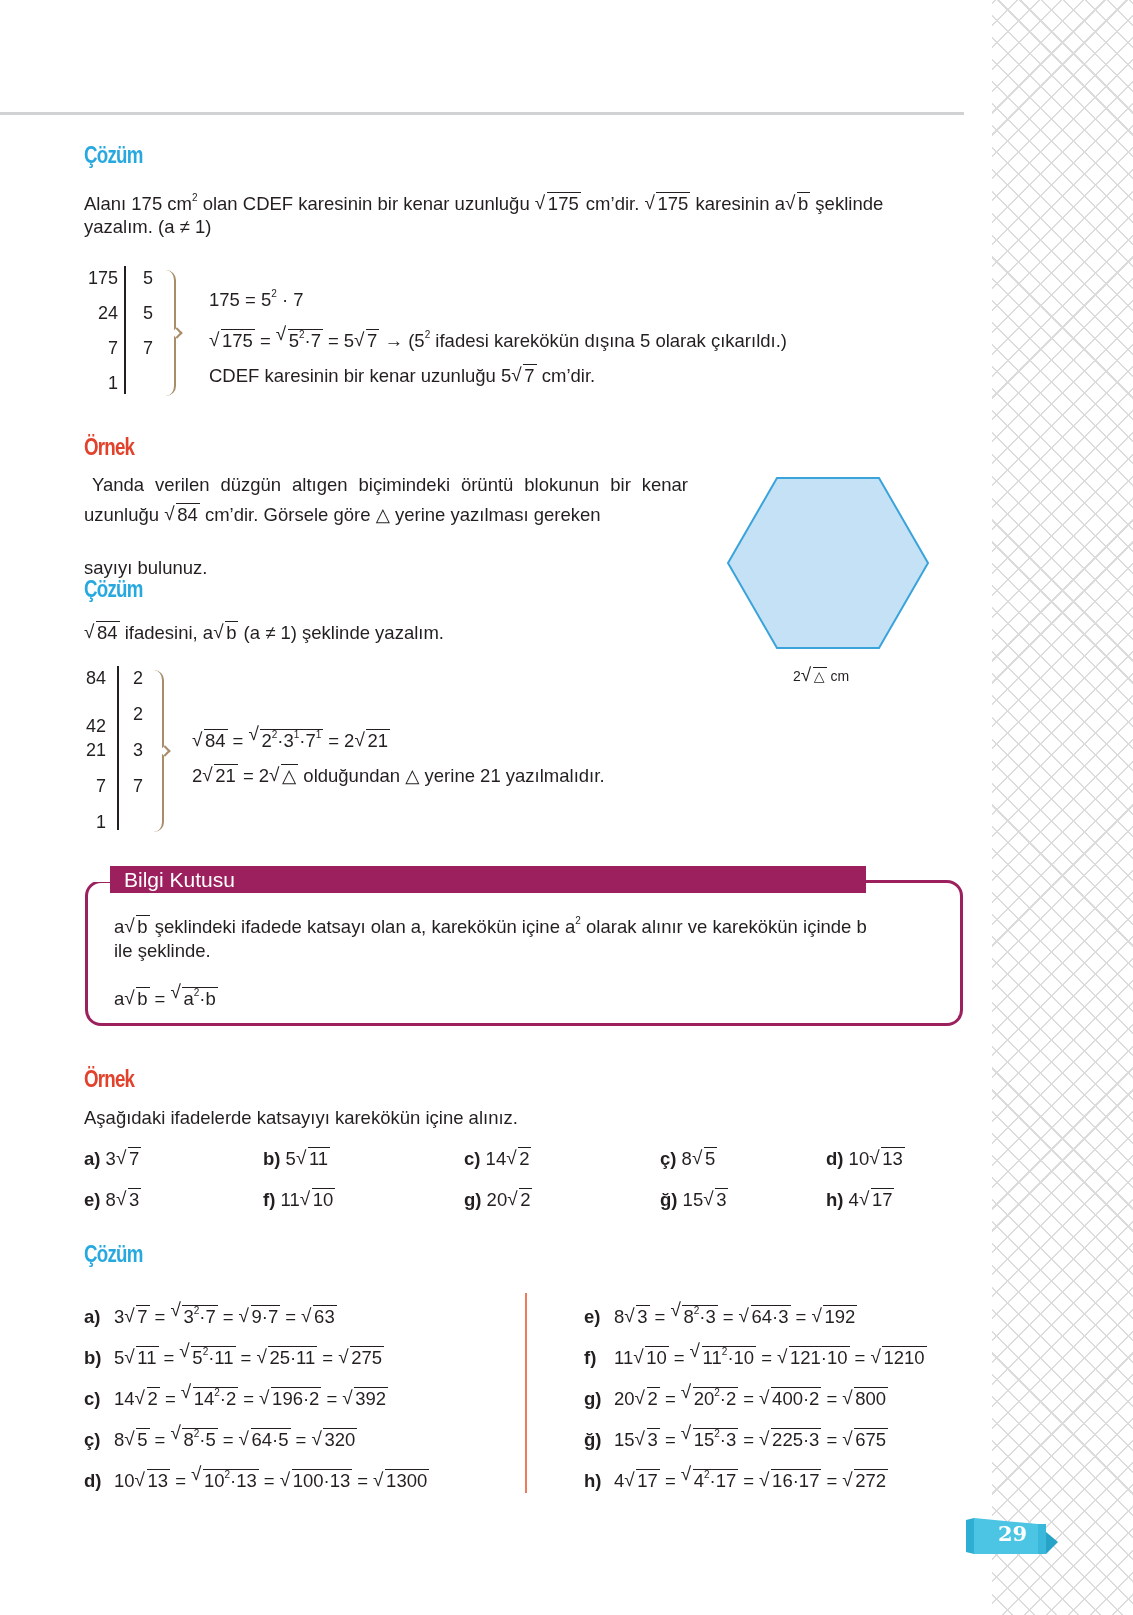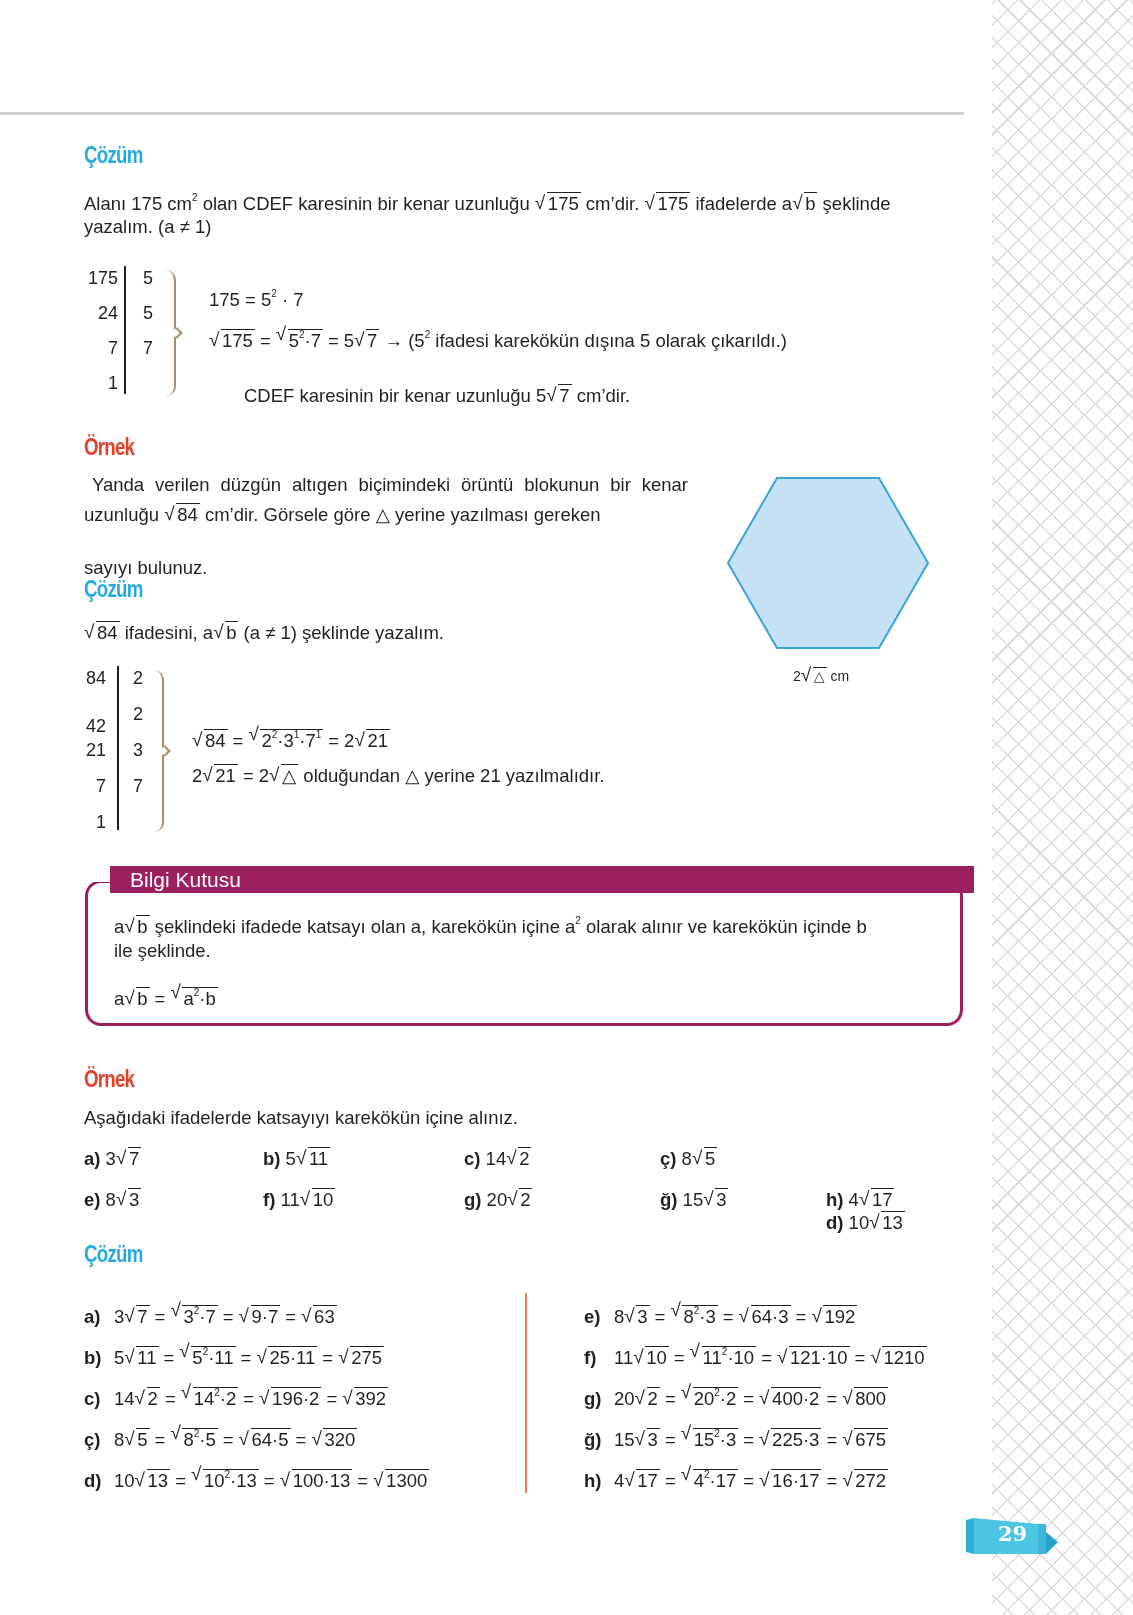--- a/index.html
+++ b/index.html
@@ -35,38 +35,38 @@
   .ladder .col-right { position: absolute; }
   .ladder .vline { position: absolute; width: 1.5px; background: #231f20; }
   .brace { position: absolute; width: 14px; border-right: 2px solid #a88d6b; border-radius: 0 10px 10px 0; }
   .brace::after { content: ""; position: absolute; right: -7px; top: 50%; width: 6px; height: 6px; border-top: 2px solid #a88d6b; border-right: 2px solid #a88d6b; transform: translateY(-50%) rotate(45deg); background: #fff; }
 
   
   .hexwrap { position: absolute; left: 726px; top: 476px; width: 204px; height: 174px; }
 
   
   .bk-frame { position: absolute; left: 85px; top: 880px; width: 878px; height: 146px; border: 3px solid #9c1f5e; border-radius: 16px; }
-  .bk-title { position: absolute; left: 110px; top: 866px; width: 864px; height: 27px; background: #9c1f5e; color: #fff; font-size: 21px; padding-left: 20px; line-height: 27px; }
+  .bk-title { position: absolute; left: 110px; top: 866px; width: 756px; height: 27px; background: #9c1f5e; color: #fff; font-size: 21px; padding-left: 14px; line-height: 27px; }
   .bk-cover { position: absolute; left: 84px; top: 874px; width: 26px; height: 8px; background: #fff; }
 
   .sol-divider { position: absolute; left: 525px; top: 1293px; width: 2px; height: 200px; background: #ef7b5d; }
 
   .page-tab { position: absolute; left: 966px; top: 1518px; width: 92px; height: 36px; }
   .page-num { position: absolute; left: 998px; top: 1521px; color: #fff; font-weight: bold; font-size: 21px; font-family: "DejaVu Serif", serif; }
 </style>
 </head>
 <body>
 
 <div class="hatch"></div>
 <div class="top-rule"></div>
 
 <div class="abs heading cozum" style="left:84px; top:141px;">Çözüm</div>
 
 <div class="abs txt" style="left:84px; top:183px;">
-  <span>Alanı 175 cm</span><sup>2</sup><span> olan CDEF karesinin bir kenar uzunluğu </span><span class="sq"><span class="rad">175</span></span><span> cm’dir. </span><span class="sq"><span class="rad">175</span></span><span> ifadelerde a</span><span class="sq"><span class="rad">b</span></span><span> şeklinde</span>
+  <span>Alanı 175 cm</span><sup>2</sup><span> olan CDEF karesinin bir kenar uzunluğu </span><span class="sq"><span class="rad">175</span></span><span> cm’dir. </span><span class="sq"><span class="rad">175</span></span><span> karesinin a</span><span class="sq"><span class="rad">b</span></span><span> şeklinde</span>
 </div>
 <div class="abs txt" style="left:84px; top:212px;text-align:right;">yazalım. (a ≠ 1)</div>
 
 <div class="ladder" style="left:84px; top:268px;">
   <div class="col-left" style="left:0; top:0;">175</div>
   <div class="col-left" style="left:0; top:35px;">24</div>
   <div class="col-left" style="left:0; top:70px;">7</div>
   <div class="col-left" style="left:0; top:105px;">1</div>
   <div class="vline" style="left:40px; top:-2px; height:128px;"></div>
   <div class="col-right" style="left:59px; top:0;">5</div>
@@ -76,21 +76,21 @@
 <div class="brace" style="left:162px; top:270px; height:126px;"></div>
 
 <div class="abs txt" style="left:209px; top:279px;">
   <span>175 = 5</span><sup>2</sup><span> · 7</span>
 </div>
 <div class="abs txt" style="left:209px; top:320px;">
   <span class="sq"><span class="rad">175</span></span><span class="eq">=</span><span class="sq"><span class="rad"><span>5</span><sup>2</sup><span>·7</span></span></span><span class="eq">=</span><span>5</span><span class="sq"><span class="rad">7</span></span>
   <span>→</span>
   <span>(5</span><sup>2</sup><span> ifadesi karekökün dışına 5 olarak çıkarıldı.)</span>
 </div>
-<div class="abs txt" style="left:209px; top:381px;margin-left:35px;">
+<div class="abs txt" style="left:209px; top:361px;">
   <span>CDEF karesinin bir kenar uzunluğu 5</span><span class="sq"><span class="rad">7</span></span><span> cm’dir.</span>
 </div>
 
 <div class="abs heading ornek" style="left:84px; top:433px;">Örnek</div>
 <div class="abs txt" style="left:84px; top:470px; width:596px; text-align:justify; text-align-last:justify;margin-left:8px;">Yanda verilen düzgün altıgen biçimindeki örüntü blokunun bir kenar</div>
 <div class="abs txt" style="left:84px; top:500px; width:596px;">
   <span>uzunluğu </span><span class="sq"><span class="rad">84</span></span><span> cm’dir. Görsele göre △ yerine yazılması gereken</span>
 </div>
 <div class="abs txt" style="left:84px; top:530px;margin-top:23px;">sayıyı bulunuz.</div>
 
@@ -142,21 +142,21 @@
 </div>
 
 <div class="abs heading ornek" style="left:84px; top:1065px;">Örnek</div>
 <div class="abs txt" style="left:84px; top:1103px;">Aşağıdaki ifadelerde katsayıyı karekökün içine alınız.</div>
 
 <div id="ex2-items">
     <div class="abs txt" style="left: 84px; top: 1144px;"><span class="bold">a)</span> <span>3</span><span class="sq"><span class="rad">7</span></span></div>
     <div class="abs txt" style="left: 263px; top: 1144px;"><span class="bold">b)</span> <span>5</span><span class="sq"><span class="rad">11</span></span></div>
     <div class="abs txt" style="left: 464px; top: 1144px;"><span class="bold">c)</span> <span>14</span><span class="sq"><span class="rad">2</span></span></div>
     <div class="abs txt" style="left: 660px; top: 1144px;"><span class="bold">ç)</span> <span>8</span><span class="sq"><span class="rad">5</span></span></div>
-    <div class="abs txt" style="left: 826px; top: 1208px;"><span class="bold">d)</span> <span>10</span><span class="sq"><span class="rad">13</span></span></div>
+    <div class="abs txt" style="left: 826px; top: 1144px;"><span class="bold">d)</span> <span>10</span><span class="sq"><span class="rad">13</span></span></div>
     <div class="abs txt" style="left: 84px; top: 1185px;"><span class="bold">e)</span> <span>8</span><span class="sq"><span class="rad">3</span></span></div>
     <div class="abs txt" style="left: 263px; top: 1185px;"><span class="bold">f)</span> <span>11</span><span class="sq"><span class="rad">10</span></span></div>
     <div class="abs txt" style="left: 464px; top: 1185px;"><span class="bold">g)</span> <span>20</span><span class="sq"><span class="rad">2</span></span></div>
     <div class="abs txt" style="left: 660px; top: 1185px;"><span class="bold">ğ)</span> <span>15</span><span class="sq"><span class="rad">3</span></span></div>
     <div class="abs txt" style="left: 826px; top: 1185px;"><span class="bold">h)</span> <span>4</span><span class="sq"><span class="rad">17</span></span></div>
   </div>
 
 <div class="abs heading cozum" style="left:84px; top:1240px;">Çözüm</div>
 <div class="sol-divider"></div>
 <div id="sol3-rows">

